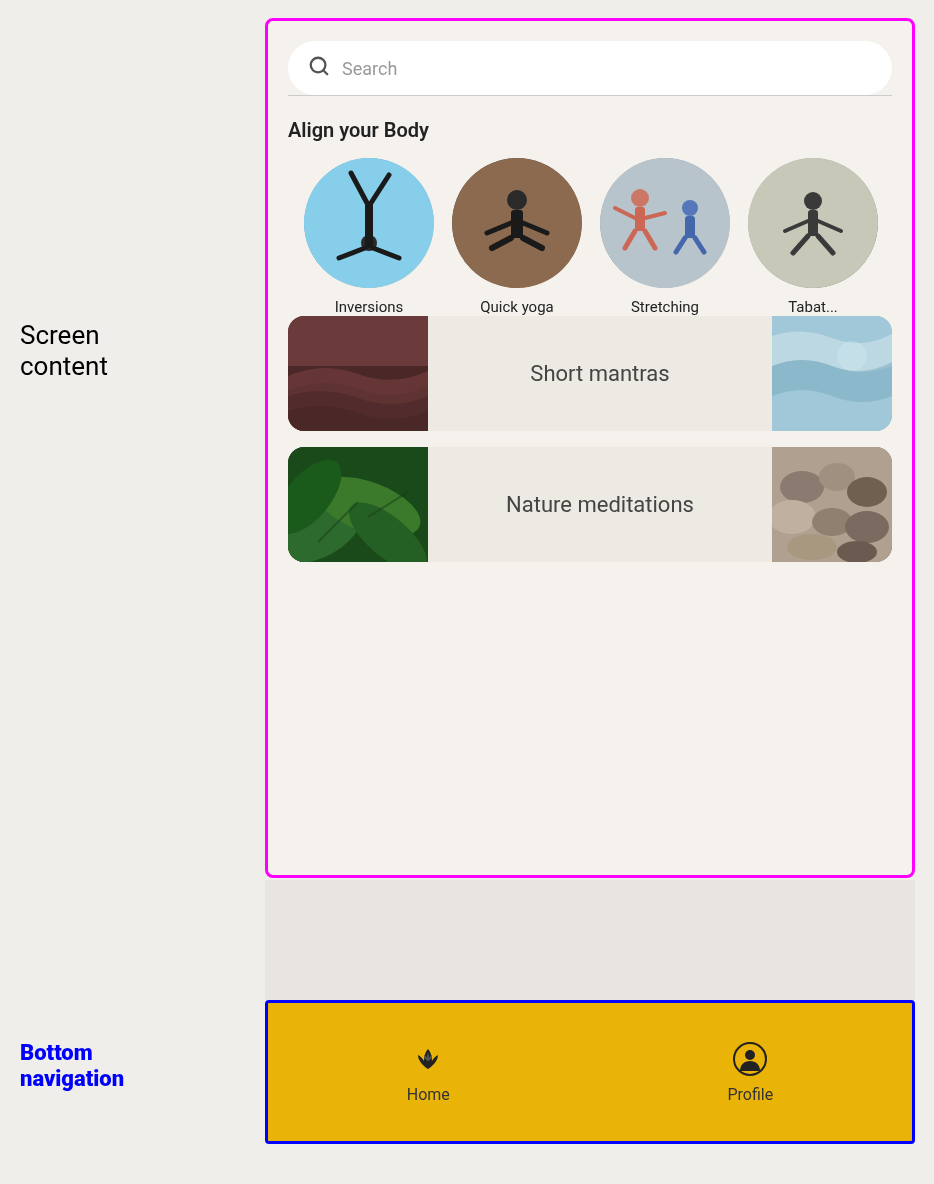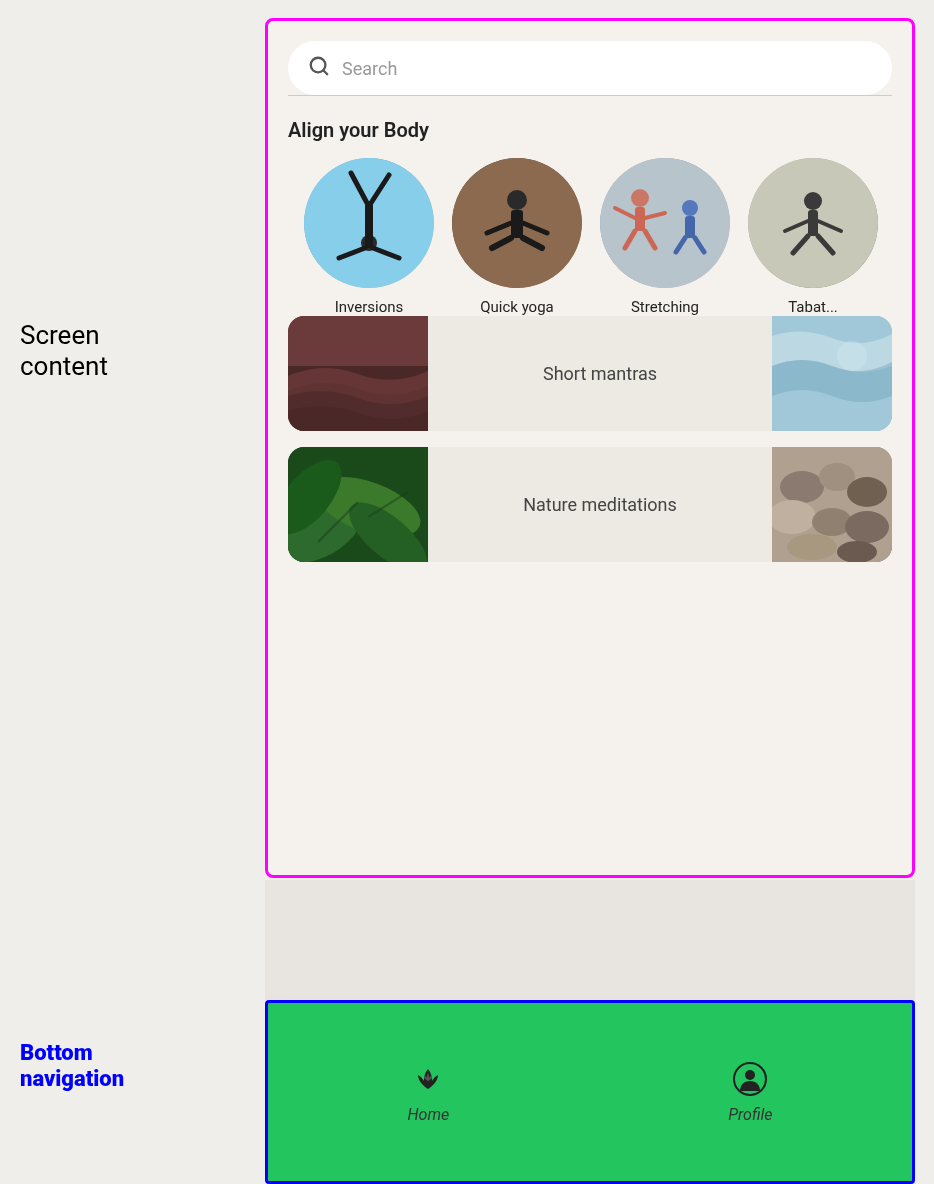--- a/index.html
+++ b/index.html
@@ -148,21 +148,21 @@
       background: linear-gradient(135deg, #6b3a3a 0%, #8b4a4a 30%, #4a2a2a 60%, #2a1a1a 100%);
     }
     .collection-thumb.nature {
       background: linear-gradient(135deg, #1a4a1a 0%, #2d6a2d 30%, #3a7a2a 60%, #1a3a0a 100%);
     }
     .collection-name {
       flex: 1;
       display: flex;
       align-items: center;
       justify-content: center;
-      font-size: 18px;
+      font-size: 22px;
       color: #444;
       background: #ede9e3;
       padding: 0 20px;
     }
     .collection-thumb-right {
       width: 120px;
       flex-shrink: 0;
       overflow: hidden;
     }
     .collection-thumb-right.stones {
@@ -181,28 +181,27 @@
       height: 120px;
       background: #e8e4e0;
     }
 
     
     .bottom-nav {
       position: absolute;
       left: 265px;
       top: 1000px;
       width: 650px;
-      height: 184px;
-      background: #22c55e;
+      height: 144px;
+      background: #eab308;
       border: 3px solid #0000ff;
       border-radius: 4px;
       display: flex;
       align-items: center;
       justify-content: space-around;
-      font-style: italic;
     }
     .nav-item {
       display: flex;
       flex-direction: column;
       align-items: center;
       gap: 8px;
       cursor: pointer;
       padding: 10px 40px;
     }
     .nav-icon {

